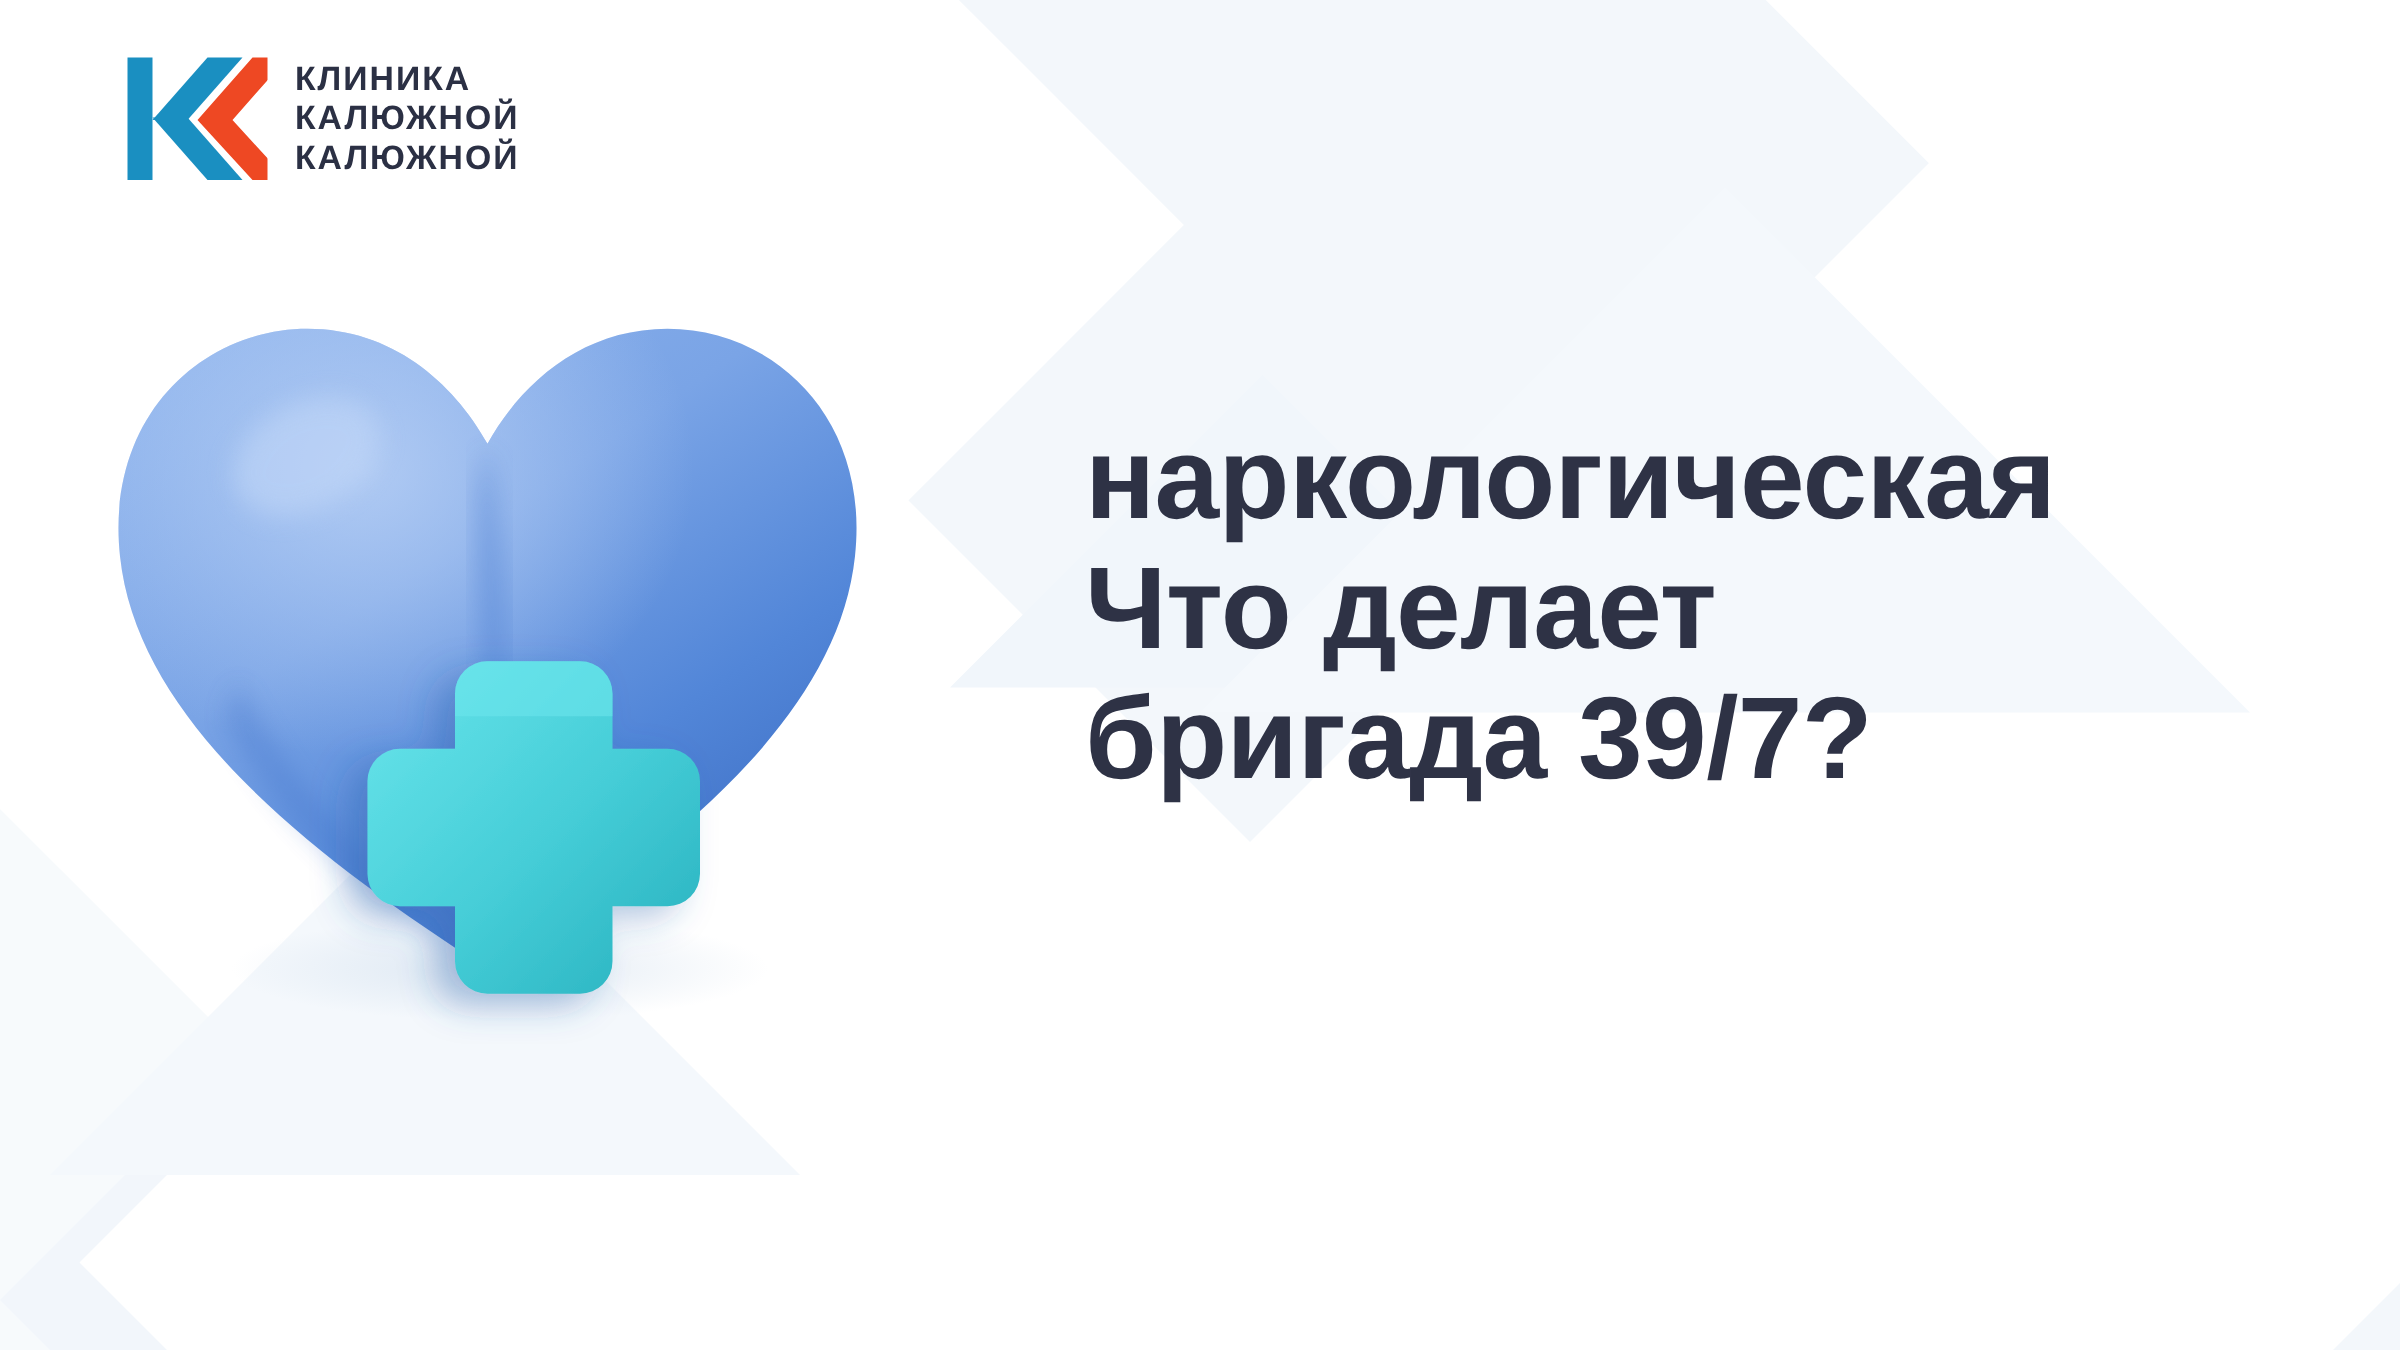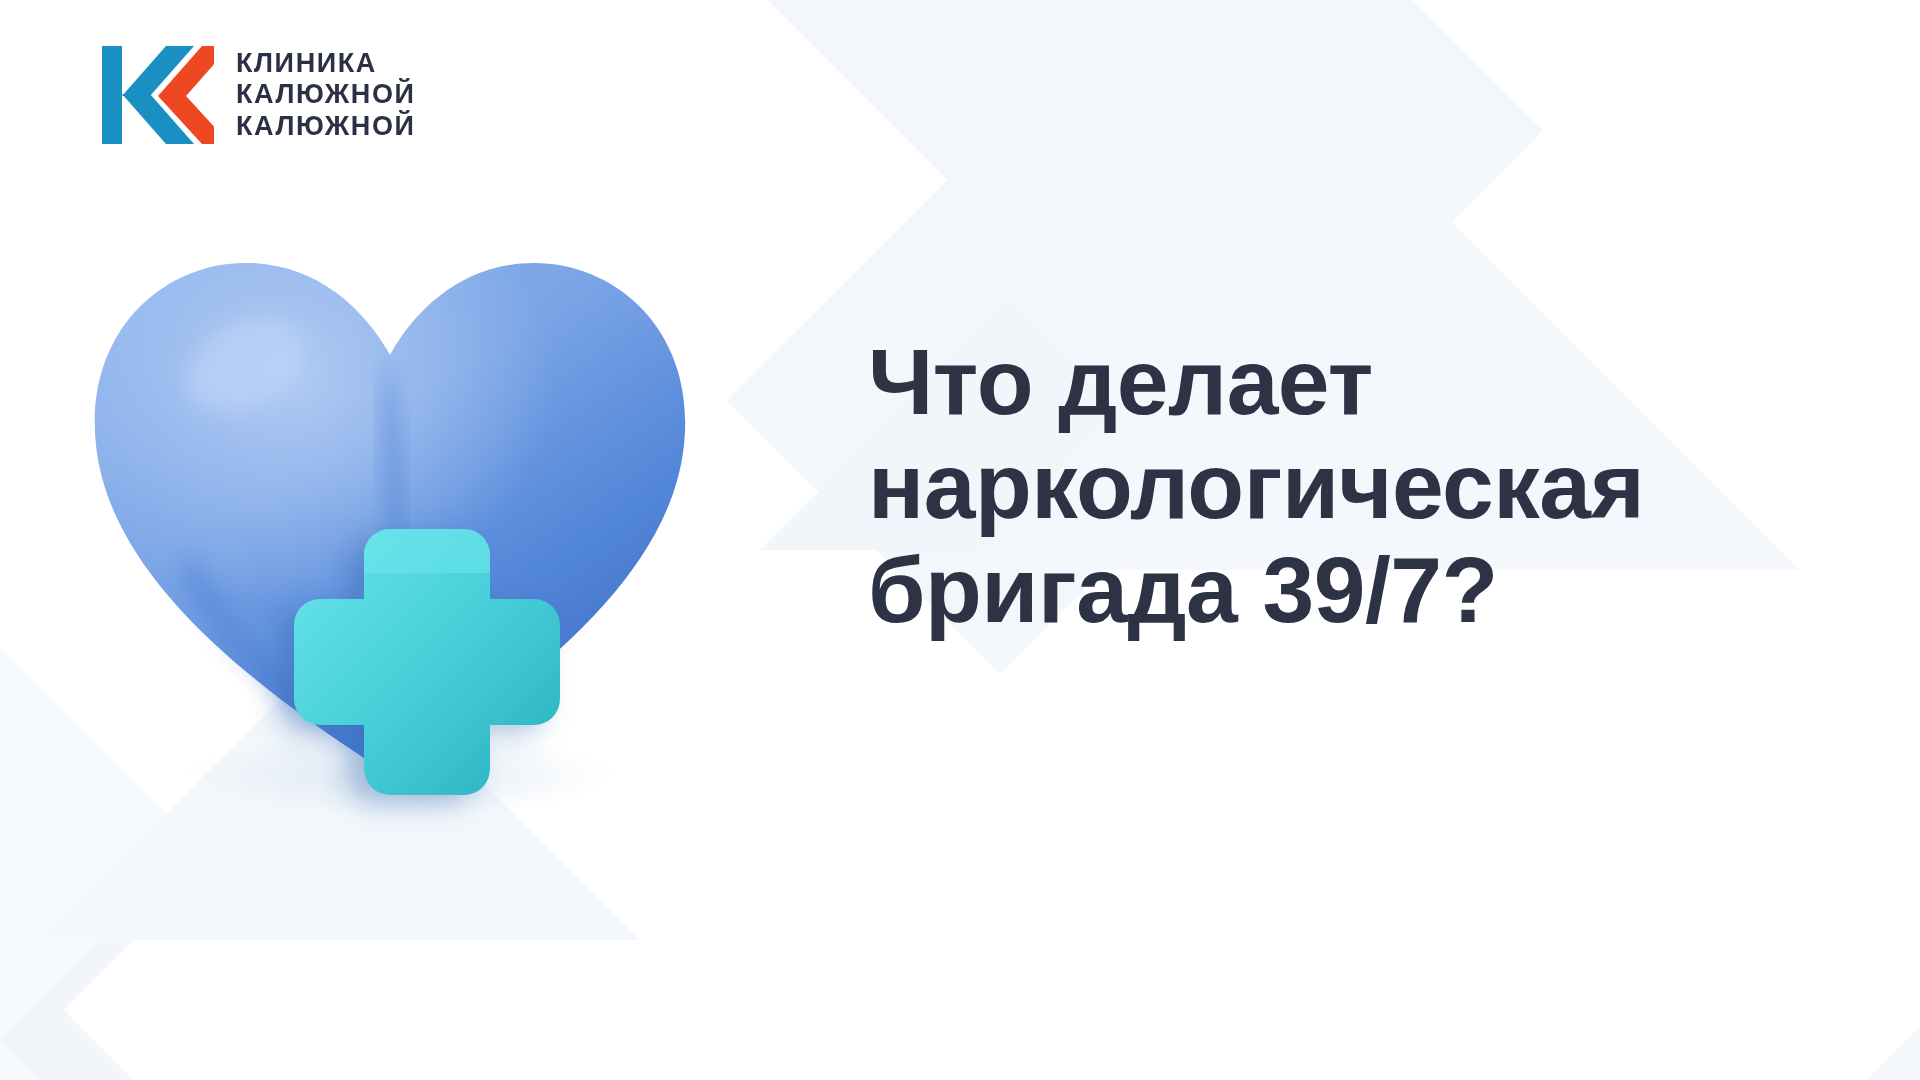--- a/index.html
+++ b/index.html
@@ -303,18 +303,18 @@
                  h74 a26 26 0 0 1 26 26 v44 h44 a26 26 0 0 1 26 26 v74
                  a26 26 0 0 1 -26 26 h-44 v44 a26 26 0 0 1 -26 26 h-74
                  a26 26 0 0 1 -26 -26 v-44 h-44 a26 26 0 0 1 -26 -26 v-74
                  a26 26 0 0 1 26 -26 h44 v-44 a26 26 0 0 1 26 -26 Z" transform="translate(44,0)" fill="url(#crossGrad)"></path>
         <path d="M276 314 h74 a26 26 0 0 1 26 26 v18 h-126 v-18 a26 26 0 0 1 26 -26 Z" transform="translate(44,0)" fill="#6ee6ec" opacity="0.55"></path>
       </g>
     </svg>
   </div>
 
   <div id="headline">
+    <div class="headline-line">наркологическая</div>
     <div class="headline-line">Что делает</div>
-    <div class="headline-line">наркологическая</div>
     <div class="headline-line">бригада 39/7?</div>
   </div>
 
 </div>
 
 </body></html>

